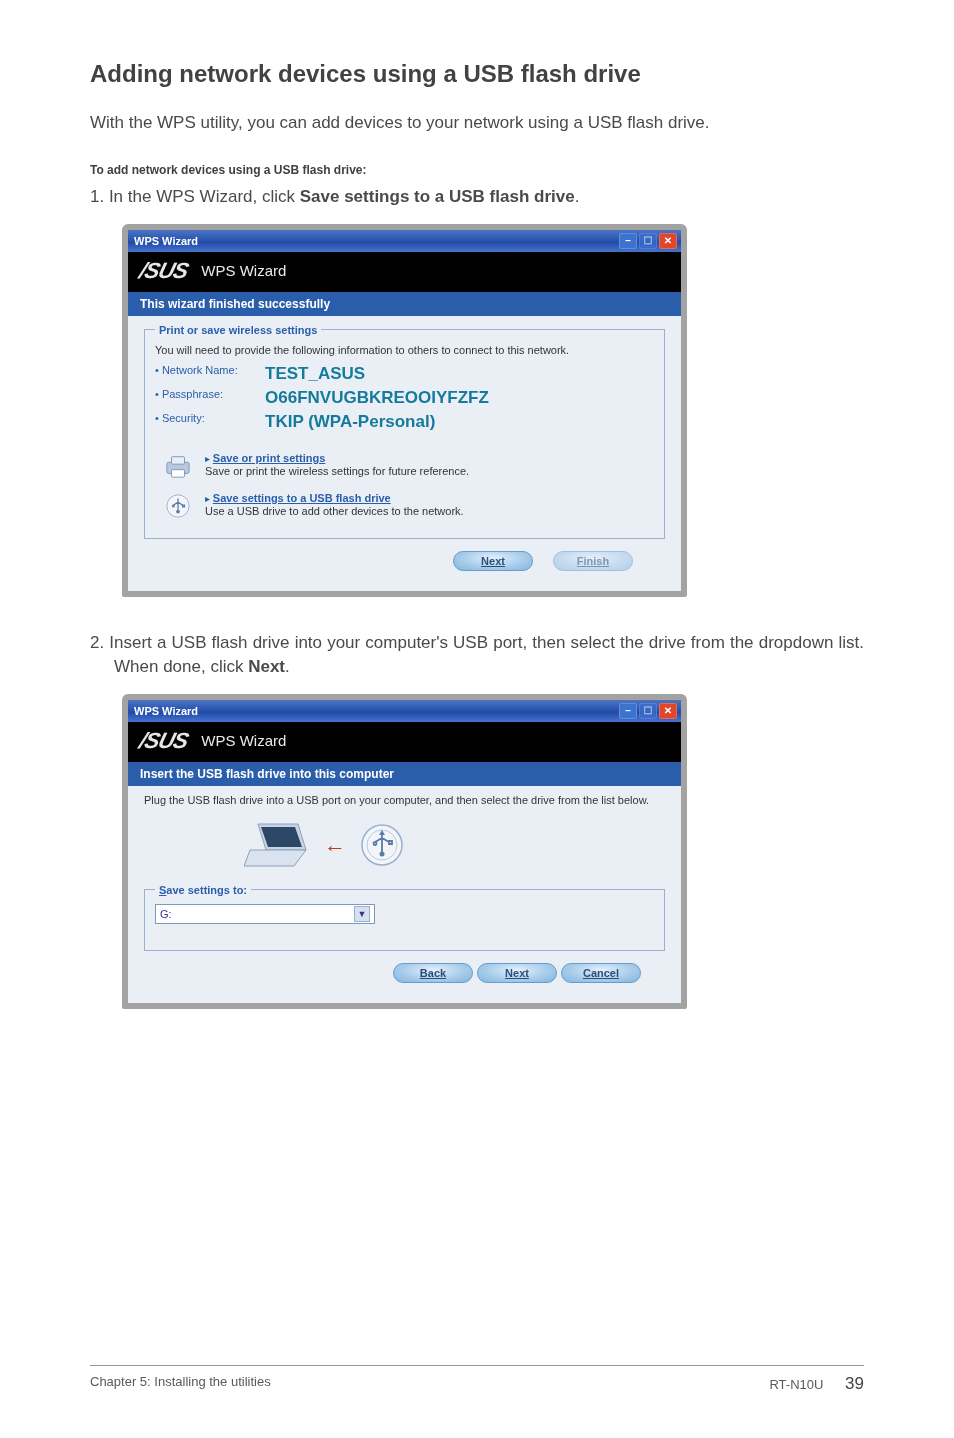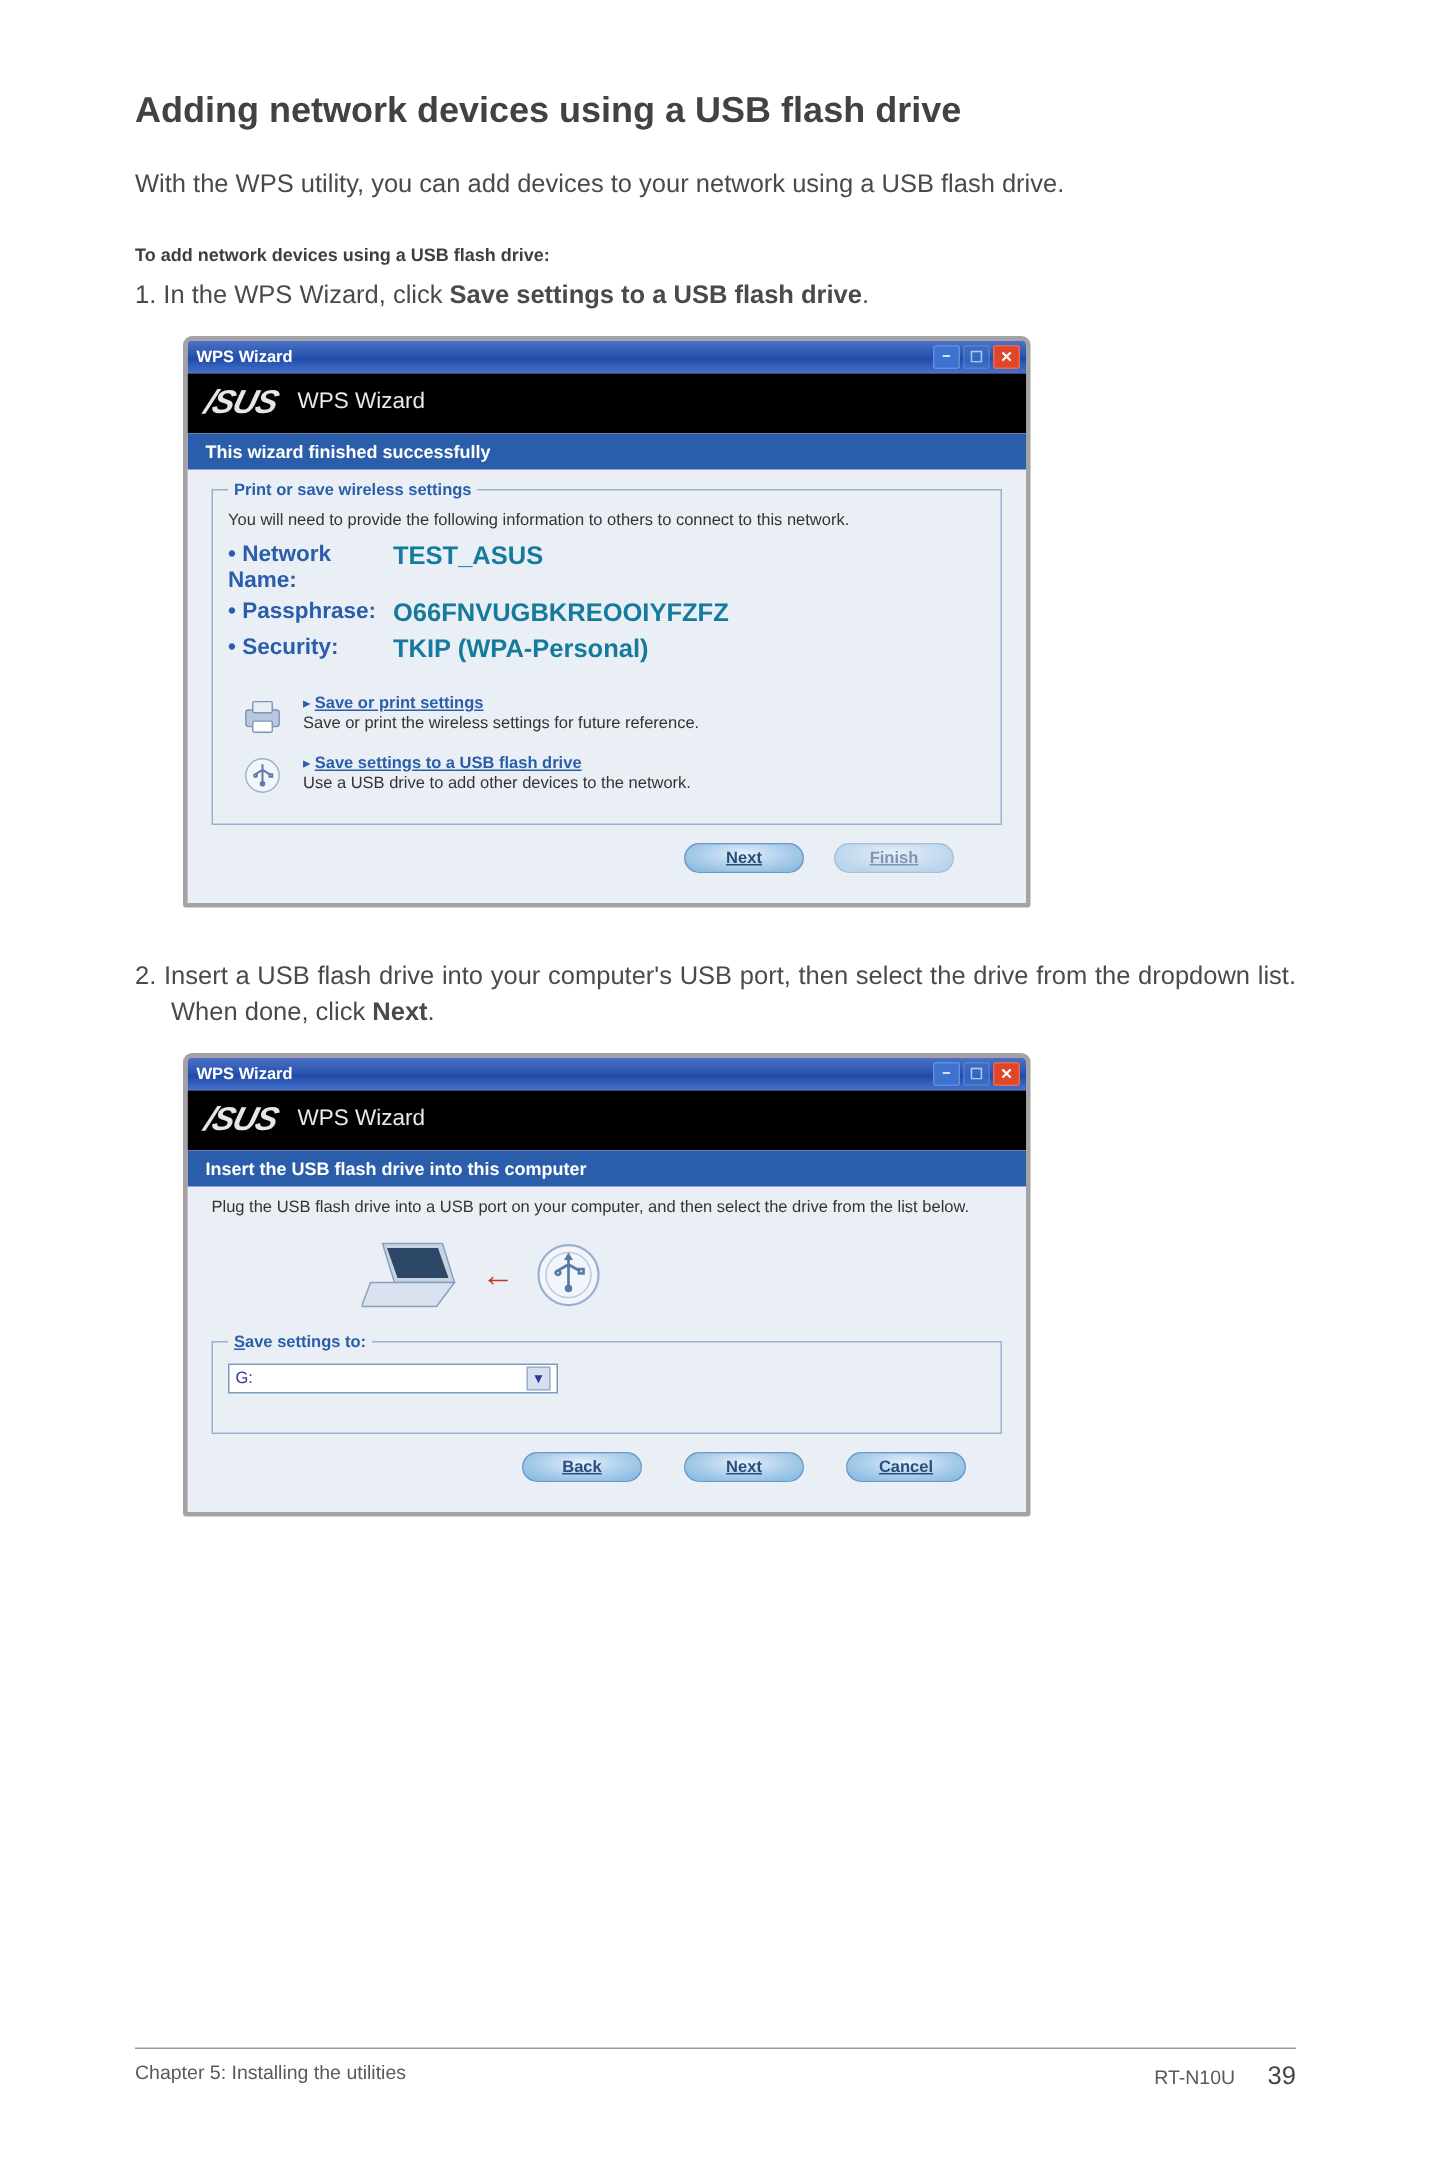--- a/index.html
+++ b/index.html
@@ -38,24 +38,24 @@
     line-height: 1.45;
     padding-left: 24px;
     text-indent: -24px;
   }
   .step b { font-weight: bold; }
   .justify { text-align: justify; }
 
   
   .win {
     width: 565px;
-    border: 3px solid #a3a3a3;
+    border: 6px solid #a3a3a3;
     border-radius: 6px 6px 2px 2px;
     margin: 14px 0 34px 32px;
-    background: #f9a8d4;
+    background: #be185d;
     overflow: hidden;
   }
   .titlebar {
     height: 22px;
     background: linear-gradient(#4c74c4,#2a55b0 45%,#204aa6 55%,#4674cf);
     display: flex;
     align-items: center;
     padding: 0 4px 0 6px;
     color: #fff;
     font-size: 11px;
@@ -107,21 +107,21 @@
     font-size:11px;
   }
   fieldset.fs legend {
     color:#2a5eab;
     font-weight:bold;
     font-size:11px;
     padding:0 4px;
   }
   .desc { color:#333; font-size:11px; margin-bottom:8px; }
   .row { display:flex; margin:4px 0; }
-  .row .k { width:110px; color:#2a5eab; font-weight:bold; font-size:15px; }
+  .row .k { width:110px; color:#2a5eab; font-weight:normal; font-size:11px; }
   .row .v { color:#157a9c; font-size:17px; font-weight:bold; }
   .actions { padding:10px 2px 2px 2px; }
   .action {
     display:flex;
     gap:10px;
     align-items:flex-start;
     padding:6px 4px;
   }
   .action .ic {
     width:34px; height:28px; display:flex; align-items:center; justify-content:center;
@@ -287,21 +287,21 @@
       </div>
 
       <fieldset class="fs" style="padding-bottom:26px;">
         <legend><span style="text-decoration:underline;">S</span>ave settings to:</legend>
         <div class="drop">
           <span>G:</span>
           <span class="caret">▼</span>
         </div>
       </fieldset>
     </div>
-    <div class="btnbar" style="gap:28px; padding-right:40px;">
+    <div class="btnbar" style="gap:4px; padding-right:40px;">
       <div class="pill">Back</div>
       <div class="pill">Next</div>
       <div class="pill">Cancel</div>
     </div>
   </div>
 </div>
 
 <div class="footer">
   <span>Chapter 5: Installing the utilities</span>
   <span>

